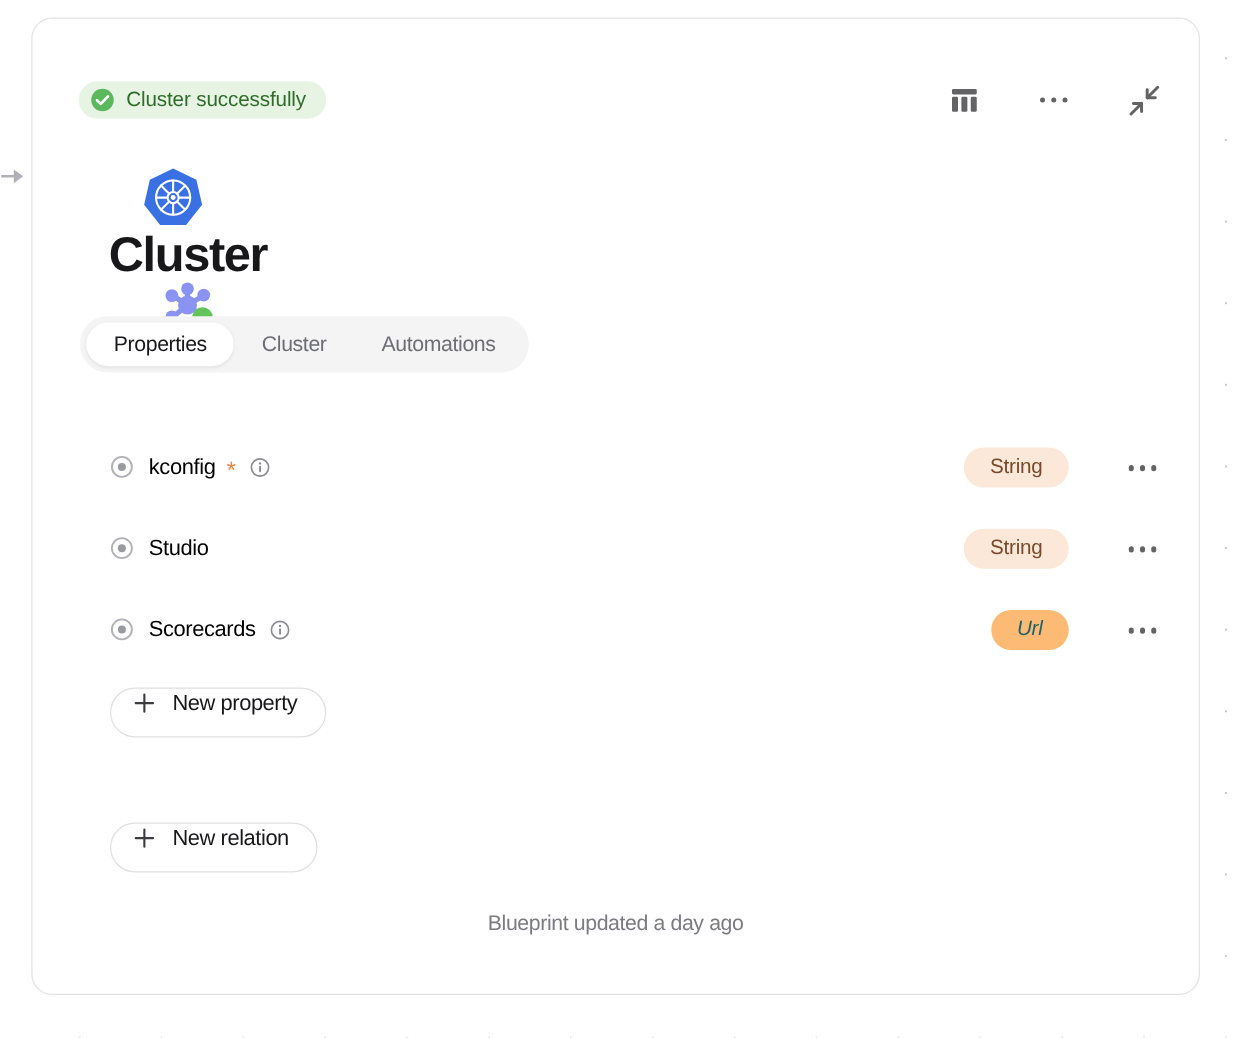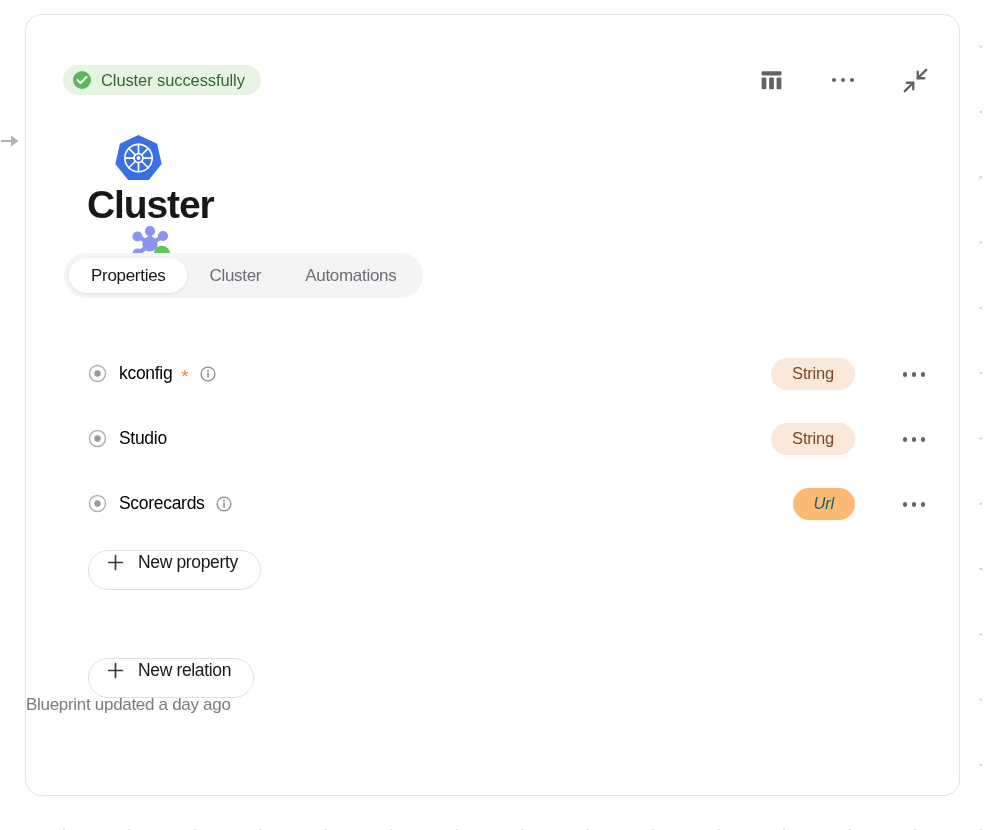--- a/index.html
+++ b/index.html
@@ -232,21 +232,22 @@
   .pill-btn .plus-icon {
     width: 17px; height: 17px; display: block; color: #3b3b40; flex: none;
   }
   #new-property-btn { left: 62px; top: 535px; }
   #new-relation-btn { left: 62px; top: 643px; }
 
   
   .footer-note {
     position: absolute;
     left: 0; right: 0;
-    top: 680px;
+    top: 714px;
+    text-align: center;
     font-size: 17px;
     color: #7b7b82;
     letter-spacing: -0.3px;
   }
 </style>
 </head>
 <body>
 
 <div class="edge-arrow">
   <svg viewBox="0 0 20 20" width="20" height="20" aria-hidden="true">

